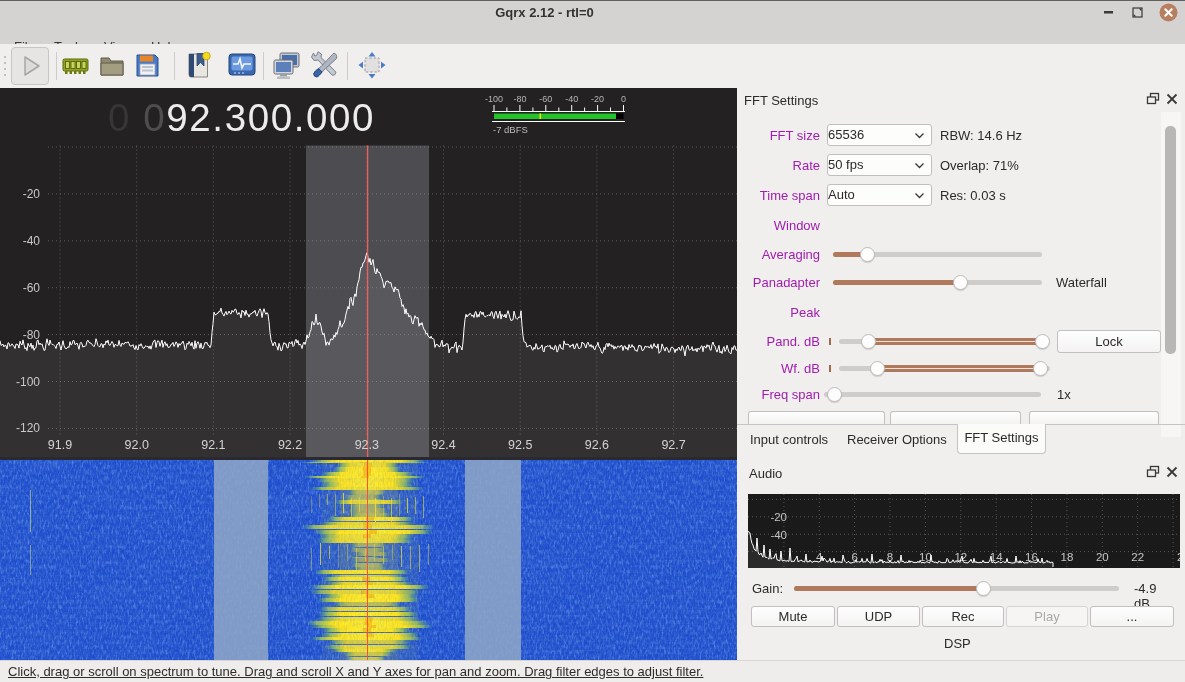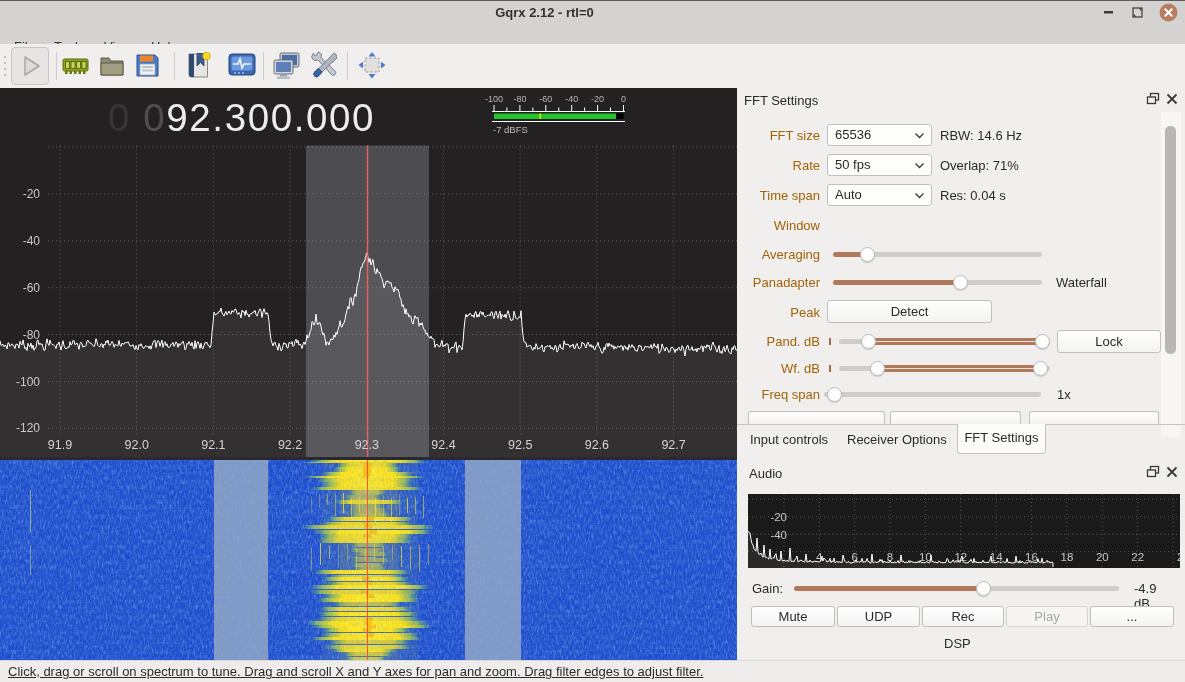--- a/index.html
+++ b/index.html
@@ -20,22 +20,22 @@
 
 
 #display { left:0; top:88px; width:737px; height:572px; background:#232122; }
 #freq { left:108px; top:96px; font-size:38.5px; letter-spacing:1.6px; color:#ececec; }
 #freq .d1 { color:#373536; }
 #freq .d2 { color:#4f4d4e; }
 
 
 #panel { left:737px; top:88px; width:448px; height:594px; background:#f0efee; }
 .lbl { position:absolute; font-size:13px; color:#2b2a29; }
-.rlbl { position:absolute; font-size:13px; color:#a16207; width:120px; text-align:right; }
-.combo { position:absolute; height:22px; background:#fdfdfc; border:1px solid #c1bfbd; border-radius:3px; font-size:13px; color:#2b2a29; line-height:20px; padding-left:7px; }
+.rlbl { position:absolute; font-size:13px; color:#a21caf; width:120px; text-align:right; }
+.combo { position:absolute; height:22px; background:#fdfdfc; border:1px solid #c1bfbd; border-radius:3px; font-size:13px; color:#2b2a29; line-height:20px; }
 .combo svg { position:absolute; right:7px; top:8px; }
 .btn { position:absolute; height:23px; background:linear-gradient(#fefefe,#f4f3f2); border:1px solid #c2c0be; border-radius:3px; font-size:13px; color:#2b2a29; text-align:center; line-height:21px; }
 .btn.dis { color:#aaa8a6; border-color:#d6d4d2; background:#f6f5f4; }
 .track { position:absolute; height:5px; border-radius:2.5px; background:#cecdcb; }
 .fill { position:absolute; height:5px; border-radius:2.5px; background:#b1795c; }
 .handle { position:absolute; width:15px; height:15px; border-radius:50%; background:#fdfdfd; border:1px solid #bdbbb9; box-shadow:0 1px 1px rgba(0,0,0,0.15); }
 .rsbar { position:absolute; height:7px; background:#b1795c; }
 .rsbar:after { content:""; position:absolute; left:0; right:0; top:3px; height:1px; background:#e8e0da; }
 .tickm { position:absolute; width:2px; height:7px; background:#a06a4e; }
 
@@ -396,37 +396,36 @@
   <div class="rlbl" style="left:700px;top:158px">Rate</div>
   <div class="combo" style="left:827px;top:154px;width:105px">50 fps<svg width="9" height="6">
         <path d="M0.5 0.5 L4.5 4.5 L8.5 0.5" fill="none" stroke="#3a3938" stroke-width="1.3"></path>
       </svg></div>
   <div class="lbl" style="left:940px;top:158px">Overlap: 71%</div>
 
   <div class="rlbl" style="left:700px;top:188px">Time span</div>
   <div class="combo" style="left:827px;top:184px;width:105px">Auto<svg width="9" height="6">
         <path d="M0.5 0.5 L4.5 4.5 L8.5 0.5" fill="none" stroke="#3a3938" stroke-width="1.3"></path>
       </svg></div>
-  <div class="lbl" style="left:940px;top:188px">Res: 0.04 s</div>
+  <div class="lbl" style="left:940px;top:188px">Res: 0.03 s</div>
 
   <div class="rlbl" style="left:700px;top:218px">Window</div>
 
   <div class="rlbl" style="left:700px;top:247px">Averaging</div>
   <div class="track" style="left:833px;top:251.5px;width:209px"></div>
   <div class="fill" style="left:833px;top:251.5px;width:34px"></div>
   <div class="handle" style="left:859.5px;top:246.5px"></div>
 
   <div class="rlbl" style="left:700px;top:275px">Panadapter</div>
   <div class="track" style="left:833px;top:279.5px;width:209px"></div>
   <div class="fill" style="left:833px;top:279.5px;width:127px"></div>
   <div class="handle" style="left:952.5px;top:274.5px"></div>
   <div class="lbl" style="left:1056px;top:275px">Waterfall</div>
 
   <div class="rlbl" style="left:700px;top:305px">Peak</div>
-  <div class="btn" style="left:827px;top:300px;width:165px">Detect</div>
 
   <div class="rlbl" style="left:700px;top:334px">Pand. dB</div>
   <div class="tickm" style="left:829px;top:337.5px"></div>
   <div class="track" style="left:839px;top:338.5px;width:211px"></div>
   <div class="rsbar" style="left:868px;top:337.5px;width:174px"></div>
   <div class="handle" style="left:860.5px;top:333.5px"></div>
   <div class="handle" style="left:1034.5px;top:333.5px"></div>
   <div class="btn" style="left:1057px;top:330px;width:104px">Lock</div>
 
   <div class="rlbl" style="left:700px;top:361px">Wf. dB</div>

